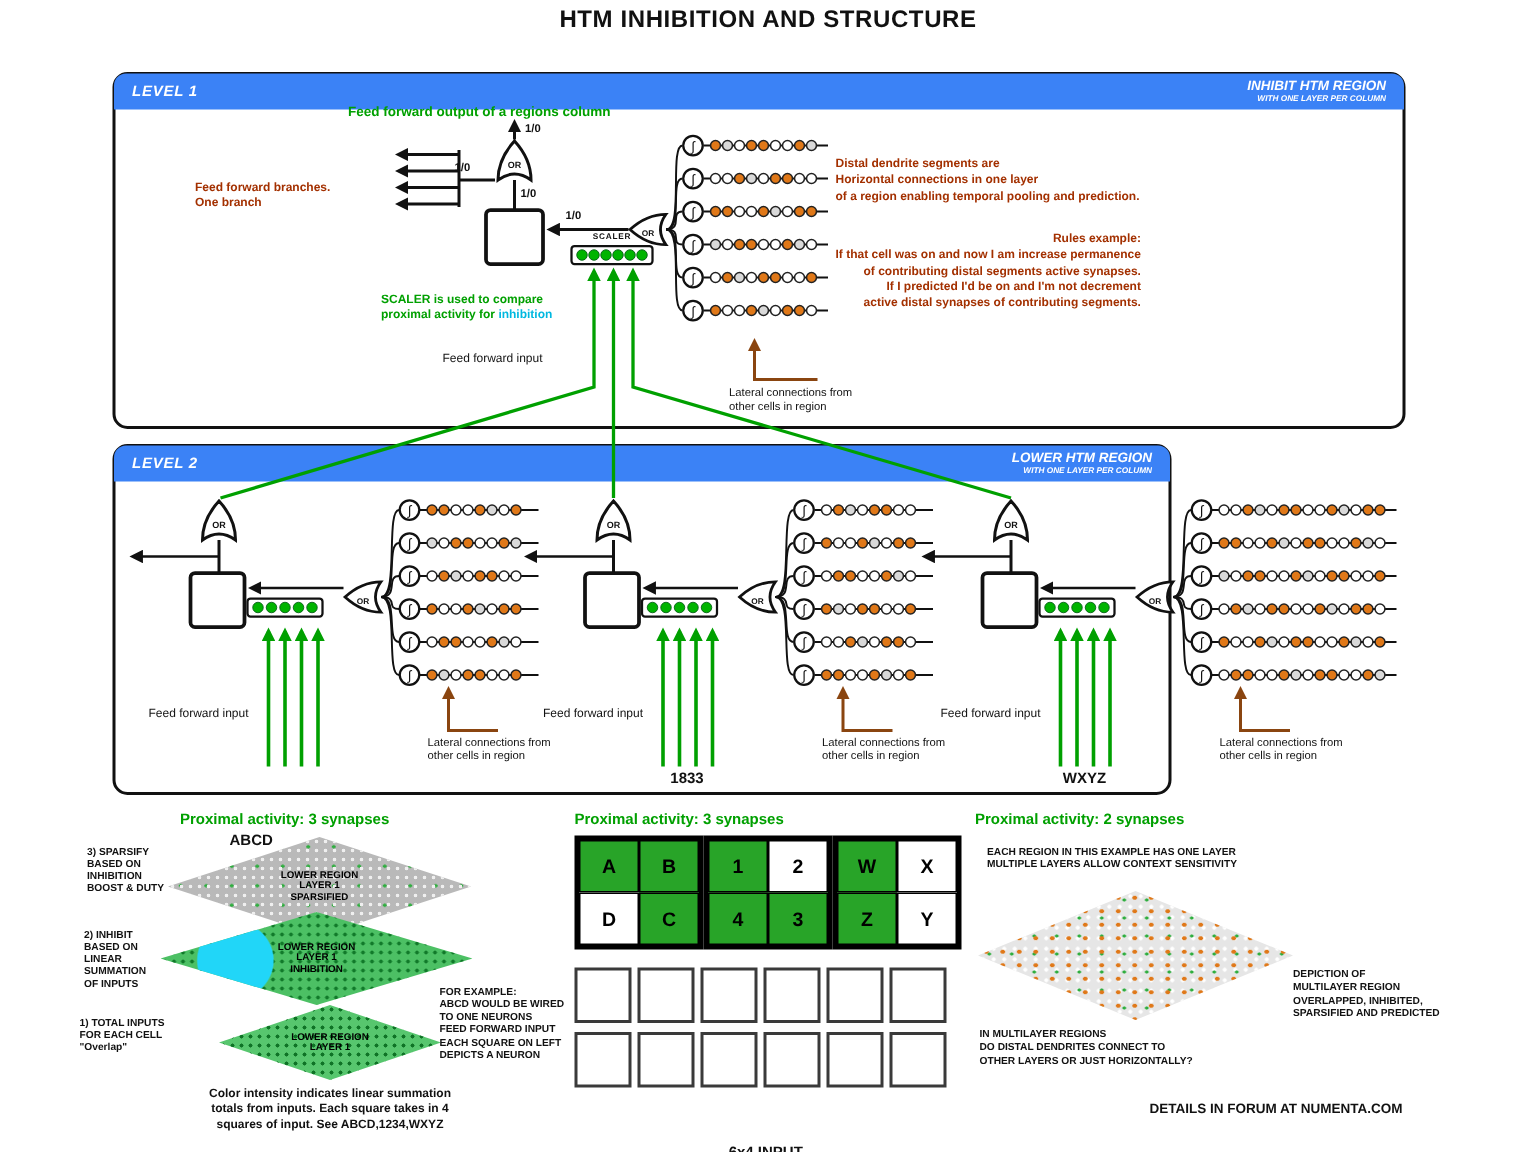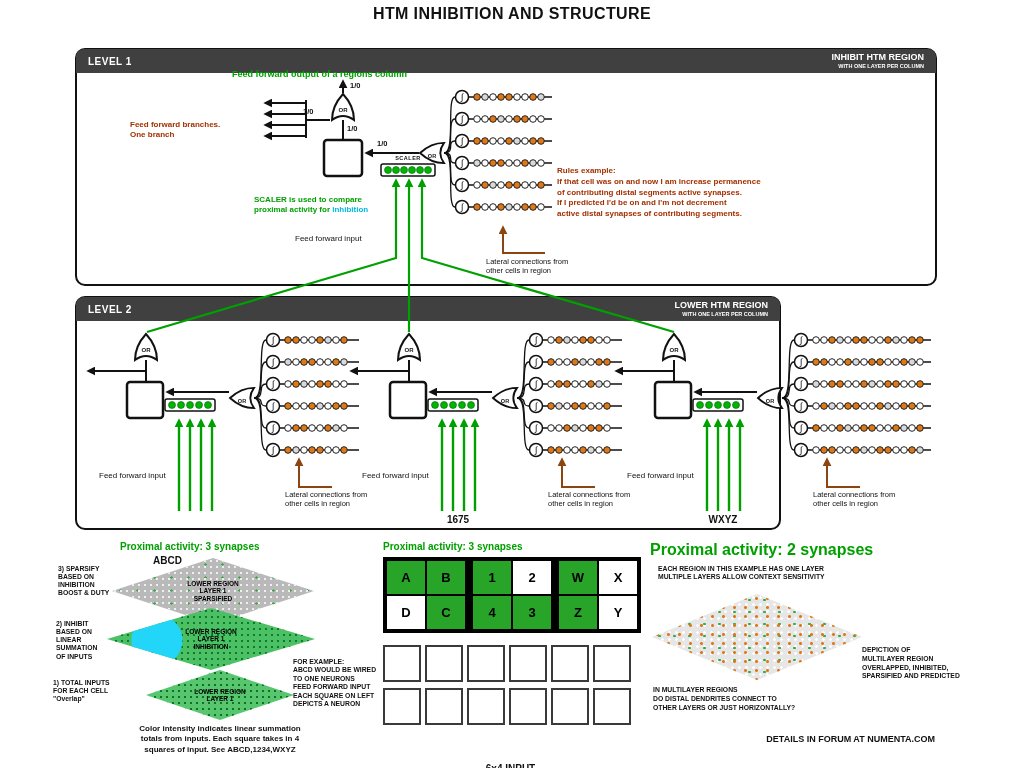--- a/index.html
+++ b/index.html
@@ -8,23 +8,23 @@
   #stage { position:relative; width:1024px; height:768px; background:#fff; overflow:hidden; }
 
   .t { position:absolute; color:#111; z-index:8; }
   .pre { white-space:pre-line; }
   .green { color:#00a000; font-weight:bold; }
   .cyan  { color:#00b8e0; }
   .darkred { color:#a33000; font-weight:bold; }
   .bit { font-size:7.5px; font-weight:bold; }
 
   .region-box { position:absolute; border:2.5px solid #111; border-radius:10px; background:#fff; z-index:1; }
-  .region-header { position:absolute; left:-1px; right:-1px; top:-1px; height:20px; background:#404040;
+  .region-header { position:absolute; left:-1px; right:-1px; top:-1px; height:20px; background:#3b82f6;
                    border-radius:8px 8px 0 0; color:#fff; display:flex; justify-content:space-between;
-                   align-items:center; padding:12px 12px; z-index:2; }
+                   align-items:center; padding:12px 12px; z-index:2;font-style:italic; }
   .rh-left { font-weight:bold; font-size:10px; letter-spacing:.5px; }
   .rh-right { text-align:right; line-height:1.1; }
   .rh-right .l1 { font-weight:bold; font-size:9px; }
   .rh-right .l2 { font-weight:bold; font-size:5.5px; }
 
   #scene { position:absolute; left:0; top:0; z-index:5; pointer-events:none; }
 
   .diamond { position:absolute; z-index:3; clip-path:polygon(50% 0,100% 50%,50% 100%,0 50%);
              display:flex; align-items:center; justify-content:center; text-align:center; }
   .layer-label { font-size:6.5px; font-weight:bold; color:#000; white-space:pre-line; line-height:1.15; }
@@ -512,32 +512,35 @@
   <div class="t bit" style="left:350px;top:81px;">1/0</div>
   <div class="t bit" style="left:303px;top:107px;">1/0</div>
   <div class="t bit" style="left:347px;top:124px;">1/0</div>
   <div class="t bit" style="left:377px;top:139px;">1/0</div>
   <div class="t" style="left:381px;top:155px;width:54px;text-align:center;font-size:5.5px;font-weight:bold;letter-spacing:.5px;">SCALER</div>
   <div class="t green pre" style="left:254px;top:195px;font-size:8px;line-height:1.3;"><span>SCALER is used to compare
 proximal activity for </span><span class="cyan">inhibition</span></div>
   <div class="t" style="left:295px;top:234px;font-size:8px;">Feed forward input</div>
   <div class="t pre" style="left:486px;top:257px;font-size:7.5px;line-height:1.25;">Lateral connections from
 other cells in region</div>
-  <div class="t darkred pre" style="left:557px;top:166px;font-size:8px;line-height:1.35;">Rules example:
+  <div class="t darkred pre" style="left:557px;top:104px;font-size:8px;line-height:1.35;">Distal dendrite segments are
+Horizontal connections in one layer
+of a region enabling temporal pooling and prediction.</div>
+  <div class="t darkred pre" style="left:557px;top:154px;font-size:8px;line-height:1.35;text-align:right;">Rules example:
 If that cell was on and now I am increase permanence
 of contributing distal segments active synapses.
 If I predicted I'd be on and I'm not decrement
 active distal synapses of contributing segments.</div>
 
   <div class="t" style="left:153px;top:514px;width:84px;text-align:left;font-size:10px;font-weight:bold;margin-top:41px;">ABCD</div>
   <div class="t" style="left:99px;top:471px;font-size:8px;">Feed forward input</div>
   <div class="t pre" style="left:285px;top:490px;font-size:7.5px;line-height:1.25;">Lateral connections from
 other cells in region</div>
 
-  <div class="t" style="left:416px;top:514px;width:84px;text-align:center;font-size:10px;font-weight:bold;">1675</div>
+  <div class="t" style="left:416px;top:514px;width:84px;text-align:center;font-size:10px;font-weight:bold;">1833</div>
   <div class="t" style="left:362px;top:471px;font-size:8px;">Feed forward input</div>
   <div class="t pre" style="left:548px;top:490px;font-size:7.5px;line-height:1.25;">Lateral connections from
 other cells in region</div>
 
   <div class="t" style="left:681px;top:514px;width:84px;text-align:center;font-size:10px;font-weight:bold;">WXYZ</div>
   <div class="t" style="left:627px;top:471px;font-size:8px;">Feed forward input</div>
   <div class="t pre" style="left:813px;top:490px;font-size:7.5px;line-height:1.25;">Lateral connections from
 other cells in region</div>
 
   <div class="t green" style="left:120px;top:541px;font-size:10px;">Proximal activity: 3 synapses</div>
@@ -616,21 +619,21 @@
   <div class="empty-row" id="empty-row-2" style="top:688px;">
       <div class="e-cell"></div>
       <div class="e-cell"></div>
       <div class="e-cell"></div>
       <div class="e-cell"></div>
       <div class="e-cell"></div>
       <div class="e-cell"></div>
     </div>
   <div class="t" style="left:383px;top:731px;width:255px;text-align:center;font-size:10px;font-weight:bold;margin-top:32px;">6x4 INPUT</div>
 
-  <div class="t green" style="left:650px;top:541px;font-size:16px;">Proximal activity: 2 synapses</div>
+  <div class="t green" style="left:650px;top:541px;font-size:10px;">Proximal activity: 2 synapses</div>
   <div class="t pre" style="left:658px;top:565px;font-size:6.8px;font-weight:bold;line-height:1.25;">EACH REGION IN THIS EXAMPLE HAS ONE LAYER
 MULTIPLE LAYERS ALLOW CONTEXT SENSITIVITY</div>
   <div class="diamond" style="left:652px;top:594px;width:210px;height:86px;background-color:#e6e6e6;
               background-image:radial-gradient(#e07818 1.4px, transparent 1.8px), radial-gradient(#2fae3f 1.1px, transparent 1.5px), radial-gradient(#ffffff 1.2px, transparent 1.5px);
               background-size:11px 9px, 15px 12px, 7px 7px;"></div>
   <div class="t pre" style="left:862px;top:646px;font-size:6.8px;font-weight:bold;line-height:1.3;">DEPICTION OF
 MULTILAYER REGION
 OVERLAPPED, INHIBITED,
 SPARSIFIED AND PREDICTED</div>
   <div class="t pre" style="left:653px;top:686px;font-size:6.8px;font-weight:bold;line-height:1.3;">IN MULTILAYER REGIONS

